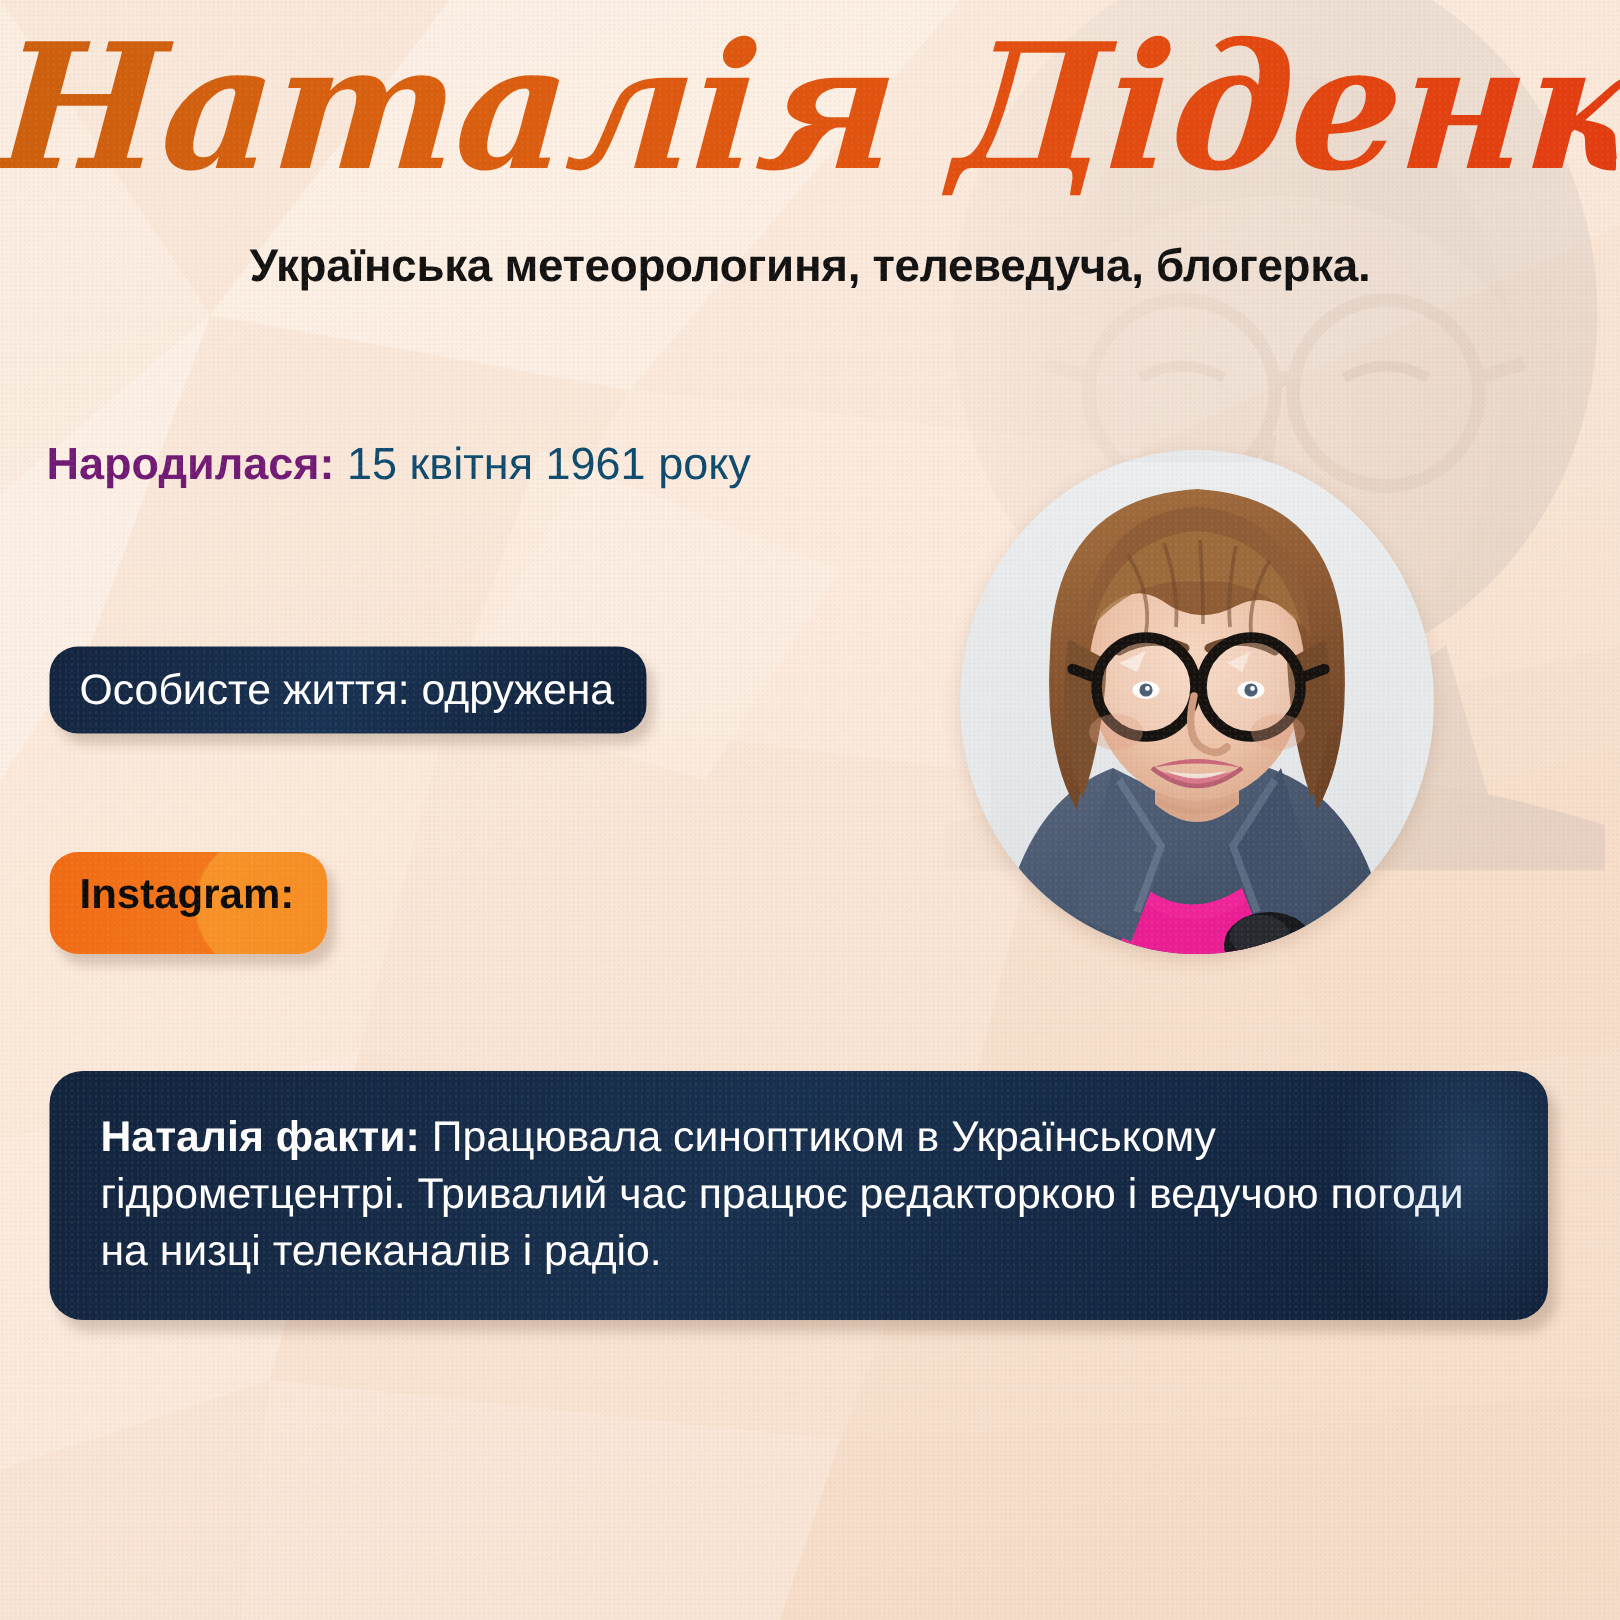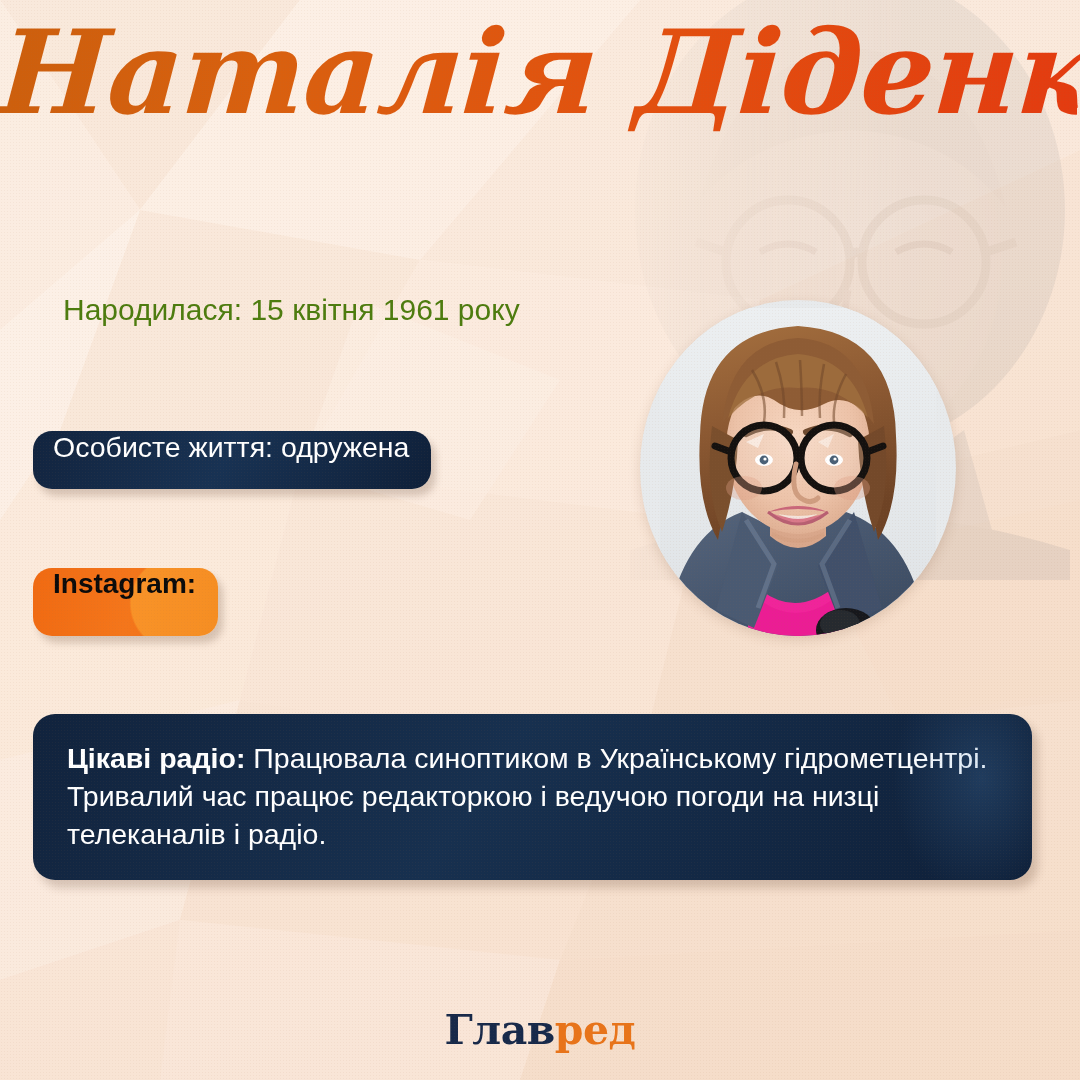--- a/index.html
+++ b/index.html
@@ -93,33 +93,33 @@
   
   .born {
     position: absolute;
     left: 31px;
     top: 292px;
     font-size: 30px;
     line-height: 1.2;
     white-space: nowrap;
   }
   .born .k {
-    font-weight: 400;
-    color: #4d7c0f;
-    margin-left: 32px;
+    font-weight: 700;
+    color: #701a75;
   }
   .born .v {
     font-weight: 400;
-    color: #4d7c0f;
+    color: #0c4a6e;
   }
 
   
   .pill {
     position: absolute;
     display: inline-flex;
+    align-items: center;
     border-radius: 19px;
     box-shadow: 5px 7px 7px rgba(90,60,40,.22);
     white-space: nowrap;
     overflow: hidden;
   }
 
   .pill-dark {
     left: 33px;
     top: 431px;
     height: 58px;
@@ -273,36 +273,37 @@
 
     <path d="M196 418 q66 50 132 0 q-66 26 -132 0 Z" fill="#e9b9a4"></path>
     <path d="M196 418 q66 52 132 0" stroke="#dda78f" stroke-width="7" fill="none"></path>
 
     <path d="M150 470 q112 88 224 0 l42 150 h-308 Z" fill="#f4ceb6"></path>
 
     <path d="M40 590 q220 -70 440 0 v40 h-440 Z" fill="#eec5ab"></path>
   </svg>
 
   <div class="title">Наталія Діденко</div>
+  <div class="subtitle">Українська метеорологиня, телеведуча, блогерка.</div>
 
   <div class="born">
     <span class="k">Народилася:</span><span> </span><span class="v">15 квітня 1961 року</span>
   </div>
 
   <div class="pill pill-dark">
     <span>Особисте життя: одружена</span>
   </div>
 
   <div class="pill pill-orange">
     <span class="k">Instagram:</span>
   </div>
 
   <div class="facts">
     <div class="facts-sheen"></div>
-    <span class="k">Цікаві радіо:</span><span> </span><span class="v">Працювала синоптиком в Українському гідрометцентрі. Тривалий час працює редакторкою і ведучою погоди на низці телеканалів і радіо.</span>
+    <span class="k">Наталія факти:</span><span> </span><span class="v">Працювала синоптиком в Українському гідрометцентрі. Тривалий час працює редакторкою і ведучою погоди на низці телеканалів і радіо.</span>
   </div>
 
   <div class="portrait-wrap">
     <svg class="portrait-inner" viewBox="0 0 276 328">
       <defs>
         <linearGradient id="hairG" x1="0" y1="0" x2="0.25" y2="1">
           <stop offset="0%" stop-color="#a5703f"></stop>
           <stop offset="45%" stop-color="#8d5a33"></stop>
           <stop offset="100%" stop-color="#6e4325"></stop>
         </linearGradient>
@@ -387,18 +388,15 @@
 
       <path d="M118 206 q20 10 40 0 q-20 4 -40 0 Z" fill="#f6eeea" opacity=".8"></path>
 
       <path d="M112 226 q26 14 52 0" stroke="#d29e82" stroke-width="4" fill="none" opacity=".6"></path>
 
       <ellipse cx="186" cy="322" rx="30" ry="22" fill="#17181c"></ellipse>
       <ellipse cx="180" cy="316" rx="20" ry="14" fill="#262a2f"></ellipse>
     </svg>
   </div>
 
-  <div class="logo">
-    <span class="a">Глав</span><span class="b">ред</span>
-  </div>
 
   <div class="bg-noise"></div>
 </div>
 
 </body></html>

